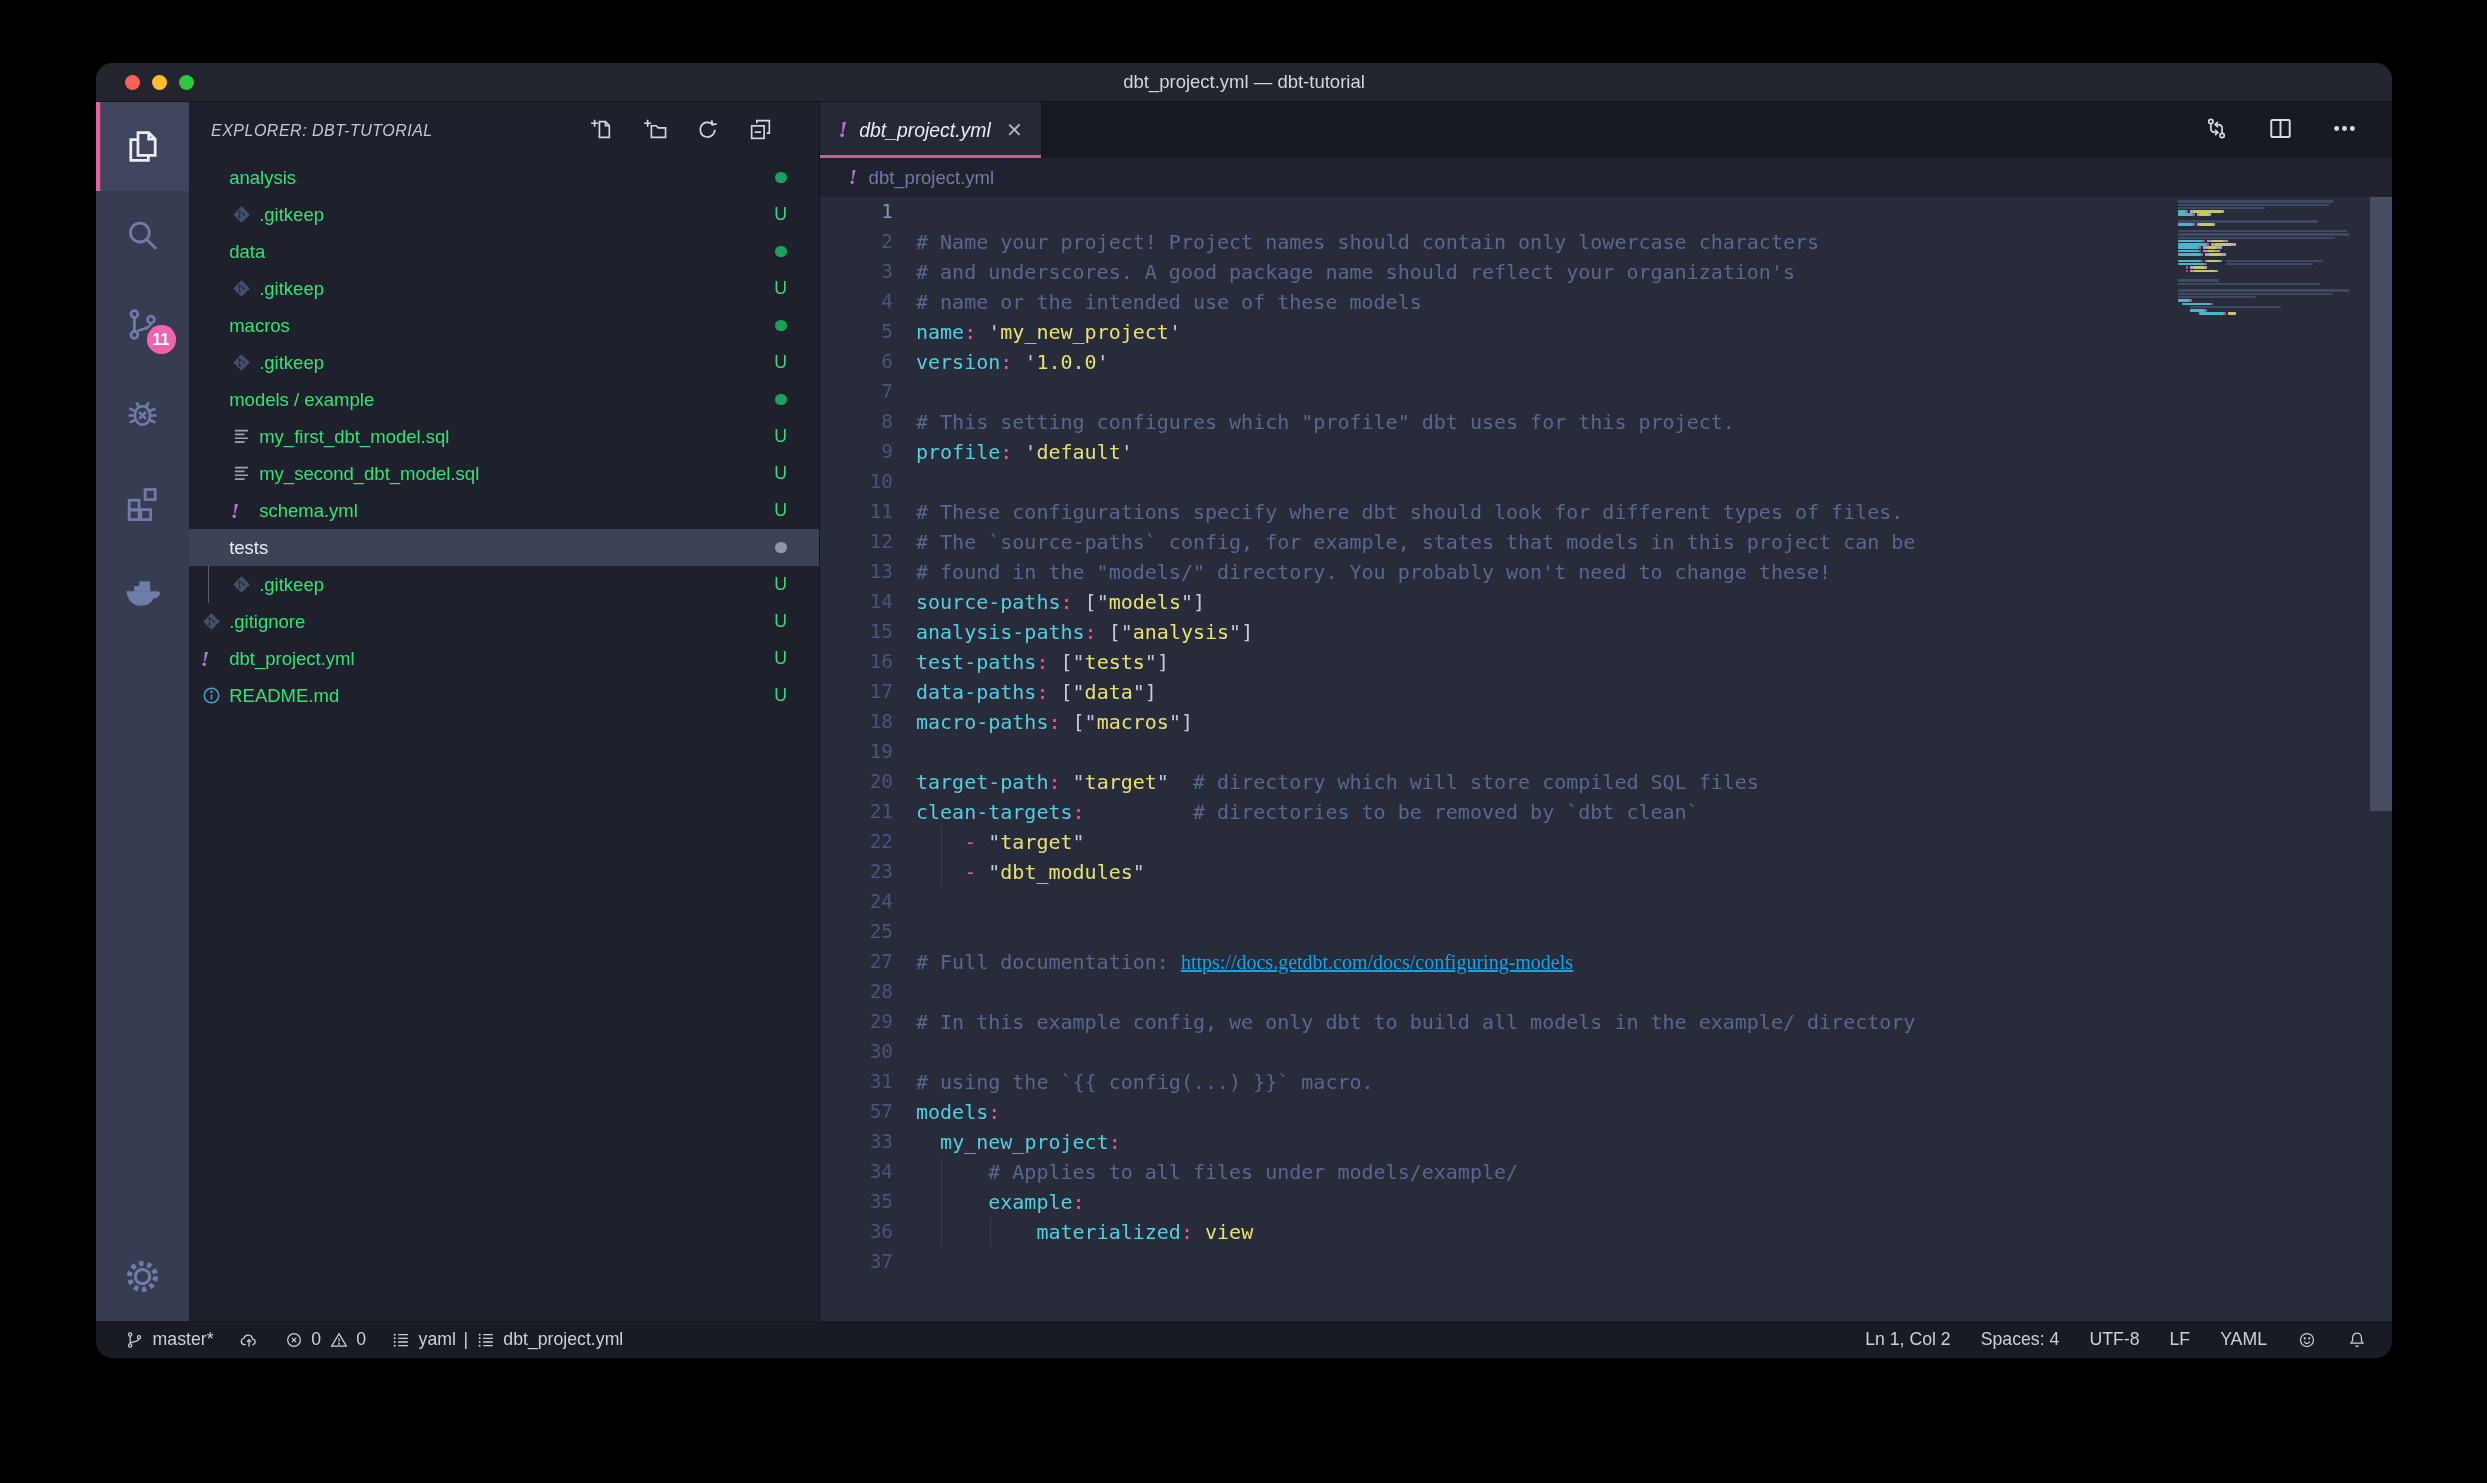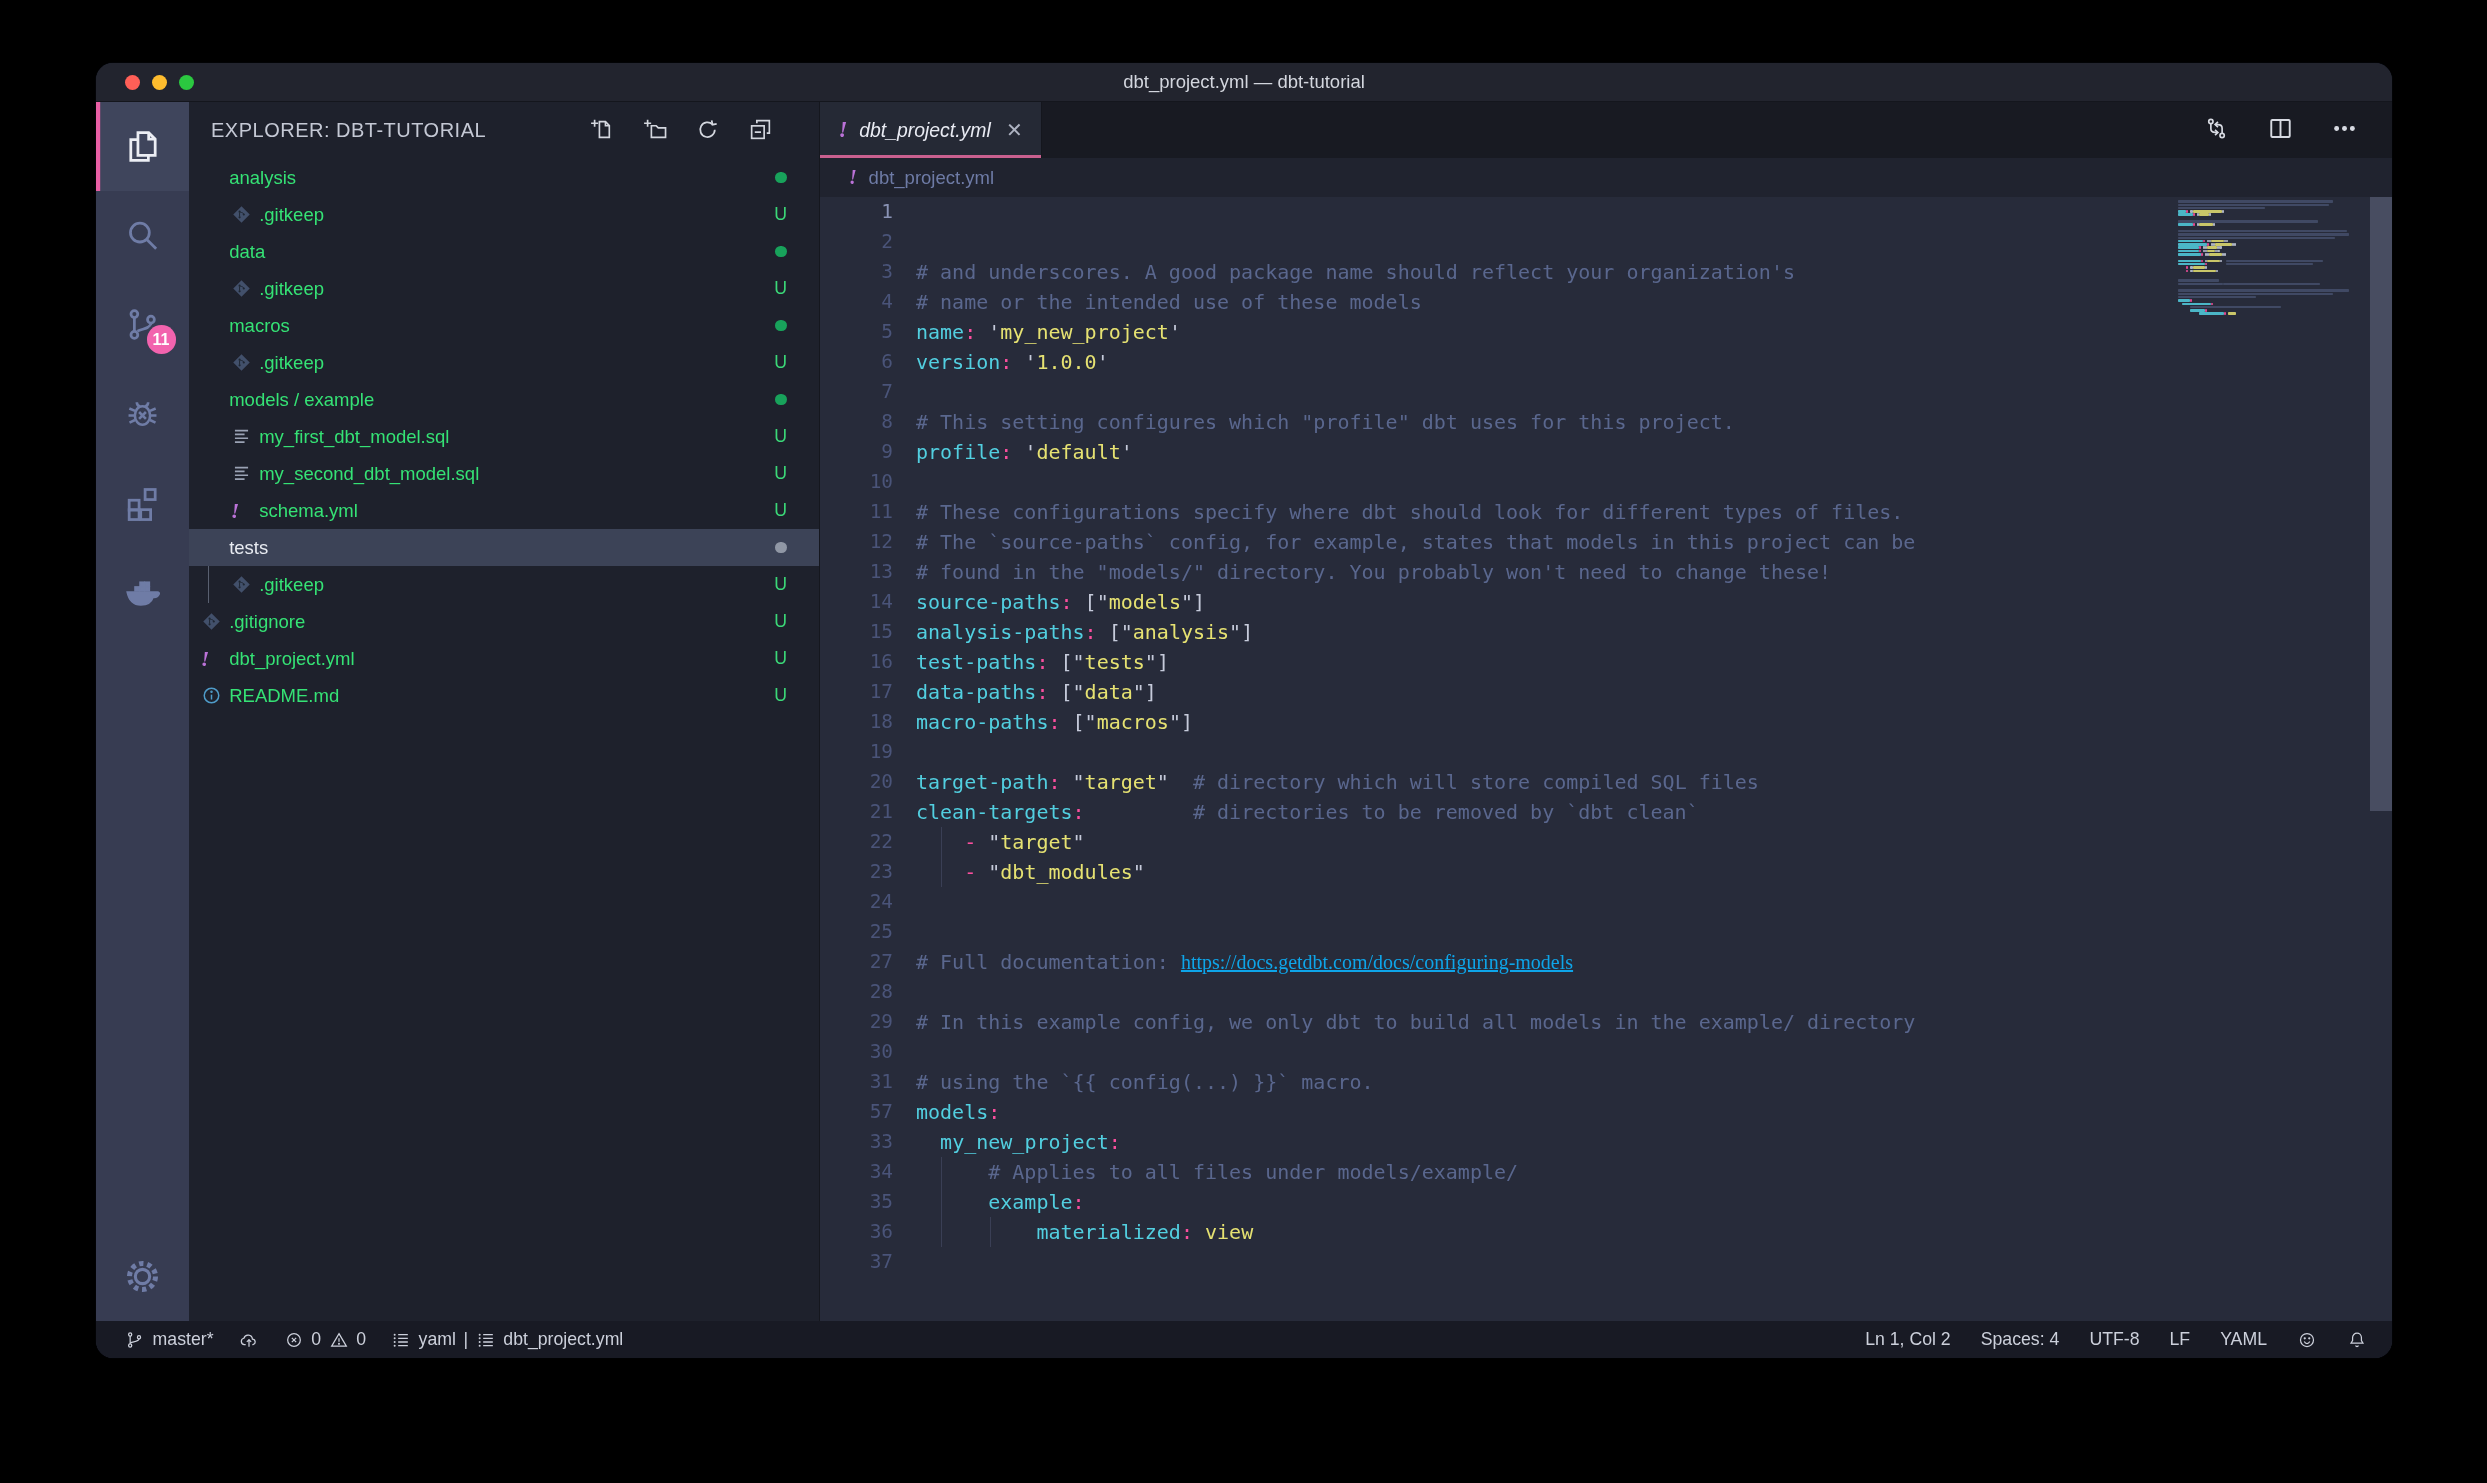--- a/index.html
+++ b/index.html
@@ -20,21 +20,21 @@
   .ab-item{height:89px;display:flex;align-items:center;justify-content:center;position:relative;color:#6f7ca6;cursor:pointer;}
   .ab-item .icn svg{width:39px;height:39px;display:block;}
   .ab-item.active{background:#3f455c;color:#eceef4;box-shadow:inset 4.2px 0 0 #e95fa4;}
   .ab-spacer{flex:1;}
   .ab-badge{position:absolute;right:13.5px;bottom:15px;min-width:29px;height:29px;border-radius:14.3px;
     background:#f263ae;color:#fff;font-size:16px;font-weight:bold;display:flex;align-items:center;justify-content:center;
     box-shadow:0 0 0 2.5px #373c52;}
   
   .sidebar{width:630px;background:#1e212c;border-right:0.8px solid #15171e;flex-shrink:0;position:relative;}
   .sb-header{height:57px;display:flex;align-items:center;padding:0 22px;}
-  .sb-title{color:#c4c8d4;font-size:20px;letter-spacing:0.5px;flex:1;white-space:nowrap;}
+  .sb-title{color:#c4c8d4;font-size:16px;letter-spacing:0.5px;flex:1;white-space:nowrap;font-style:italic;}
   .sb-actions{display:flex;gap:28px;padding-right:23.6px;color:#d4d7df;}
   .sb-actions .icn svg{width:25px;height:25px;display:block;}
   .tree{position:absolute;top:57px;left:0;right:0;}
   .trow{height:37px;display:flex;align-items:center;padding-left:11.8px;position:relative;cursor:pointer;}
   .trow.sel{background:#3c4357;}
   .twisty{width:25px;display:flex;align-items:center;color:#c6cad4;flex-shrink:0;}
   .twisty svg{width:17px;height:17px;}
   .ficon{width:25px;display:flex;align-items:center;justify-content:flex-start;flex-shrink:0;}
   .ficon svg{width:21px;height:21px;}
   .ind{width:30px;flex-shrink:0;}
@@ -421,21 +421,21 @@
                 </svg>
               </span></span>
           </div>
       </div>
       <div class="breadcrumb">
         <span class="bang">!</span>
         <span class="bc-label">dbt_project.yml</span>
       </div>
       <div class="code" id="code">
           <div class="cl"><span class="ln" style="color: rgb(138, 147, 181);">1</span><span class="ct"></span></div>
-          <div class="cl"><span class="ln">2</span></div>
+          <div class="cl"><span class="ln">2</span><span class="ct"><span class="tk-cm"># Name your project! Project names should contain only lowercase characters</span></span></div>
           <div class="cl"><span class="ln">3</span><span class="ct"><span class="tk-cm"># and underscores. A good package name should reflect your organization's</span></span></div>
           <div class="cl"><span class="ln">4</span><span class="ct"><span class="tk-cm"># name or the intended use of these models</span></span></div>
           <div class="cl"><span class="ln">5</span><span class="ct"><span class="tk-k">name</span><span class="tk-p">:</span><span class="tk-w"> </span><span class="tk-q">'</span><span class="tk-s">my_new_project</span><span class="tk-q">'</span></span></div>
           <div class="cl"><span class="ln">6</span><span class="ct"><span class="tk-k">version</span><span class="tk-p">:</span><span class="tk-w"> </span><span class="tk-q">'</span><span class="tk-s">1.0.0</span><span class="tk-q">'</span></span></div>
           <div class="cl"><span class="ln">7</span><span class="ct"></span></div>
           <div class="cl"><span class="ln">8</span><span class="ct"><span class="tk-cm"># This setting configures which "profile" dbt uses for this project.</span></span></div>
           <div class="cl"><span class="ln">9</span><span class="ct"><span class="tk-k">profile</span><span class="tk-p">:</span><span class="tk-w"> </span><span class="tk-q">'</span><span class="tk-s">default</span><span class="tk-q">'</span></span></div>
           <div class="cl"><span class="ln">10</span><span class="ct"></span></div>
           <div class="cl"><span class="ln">11</span><span class="ct"><span class="tk-cm"># These configurations specify where dbt should look for different types of files.</span></span></div>
           <div class="cl"><span class="ln">12</span><span class="ct"><span class="tk-cm"># The `source-paths` config, for example, states that models in this project can be</span></span></div>

